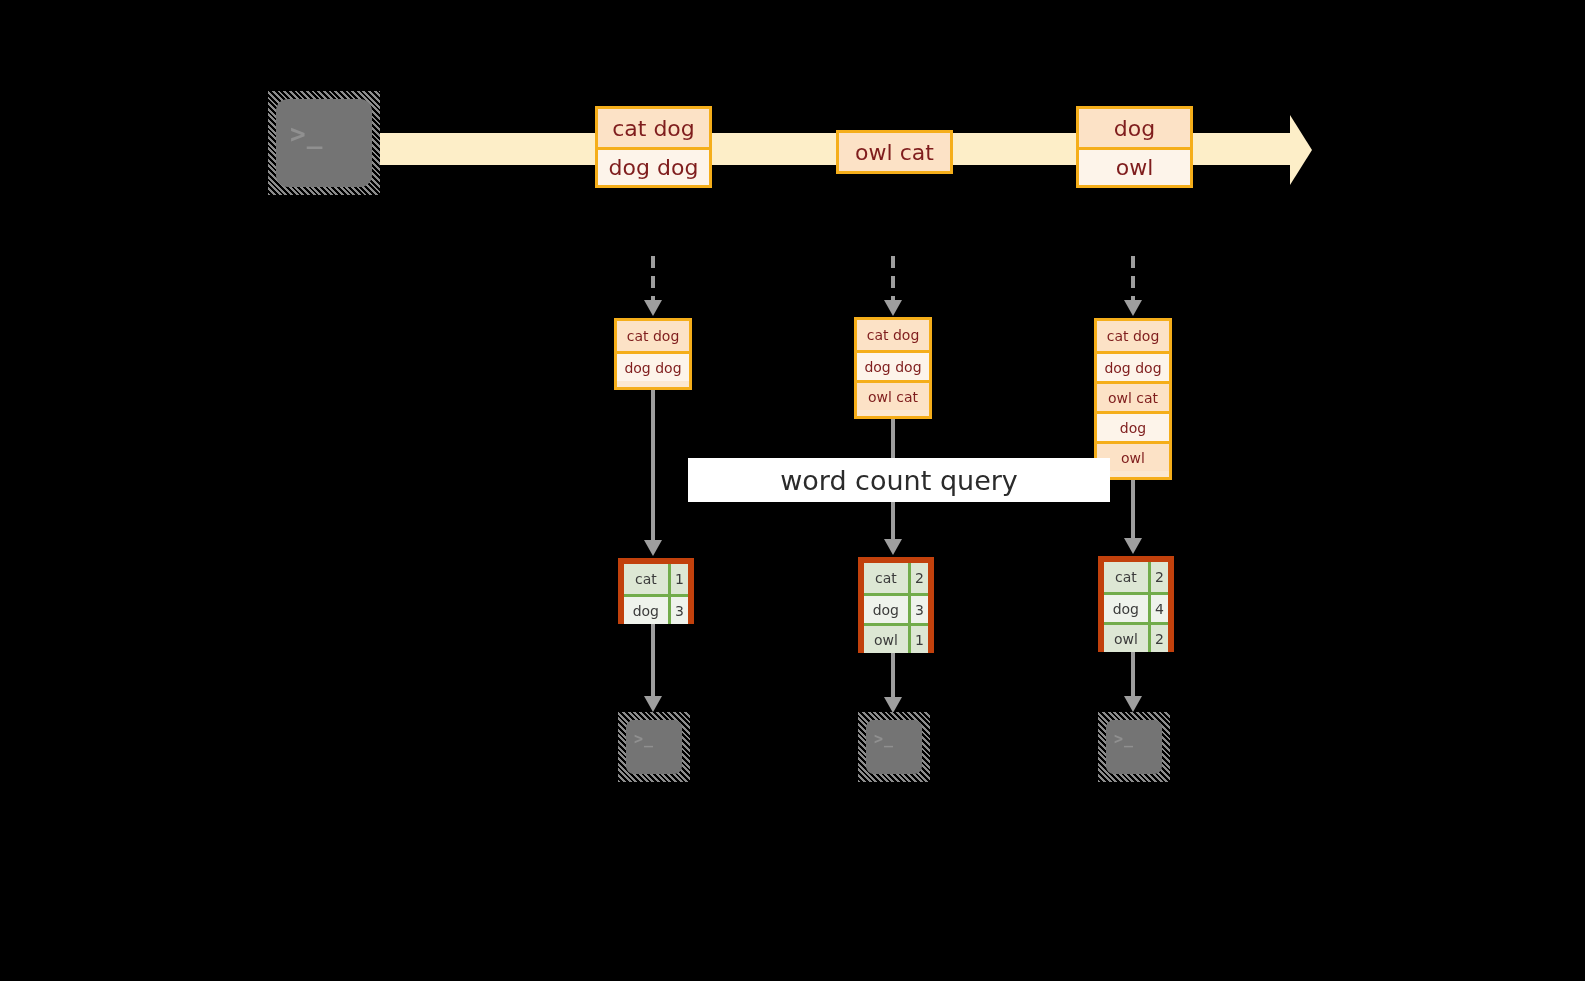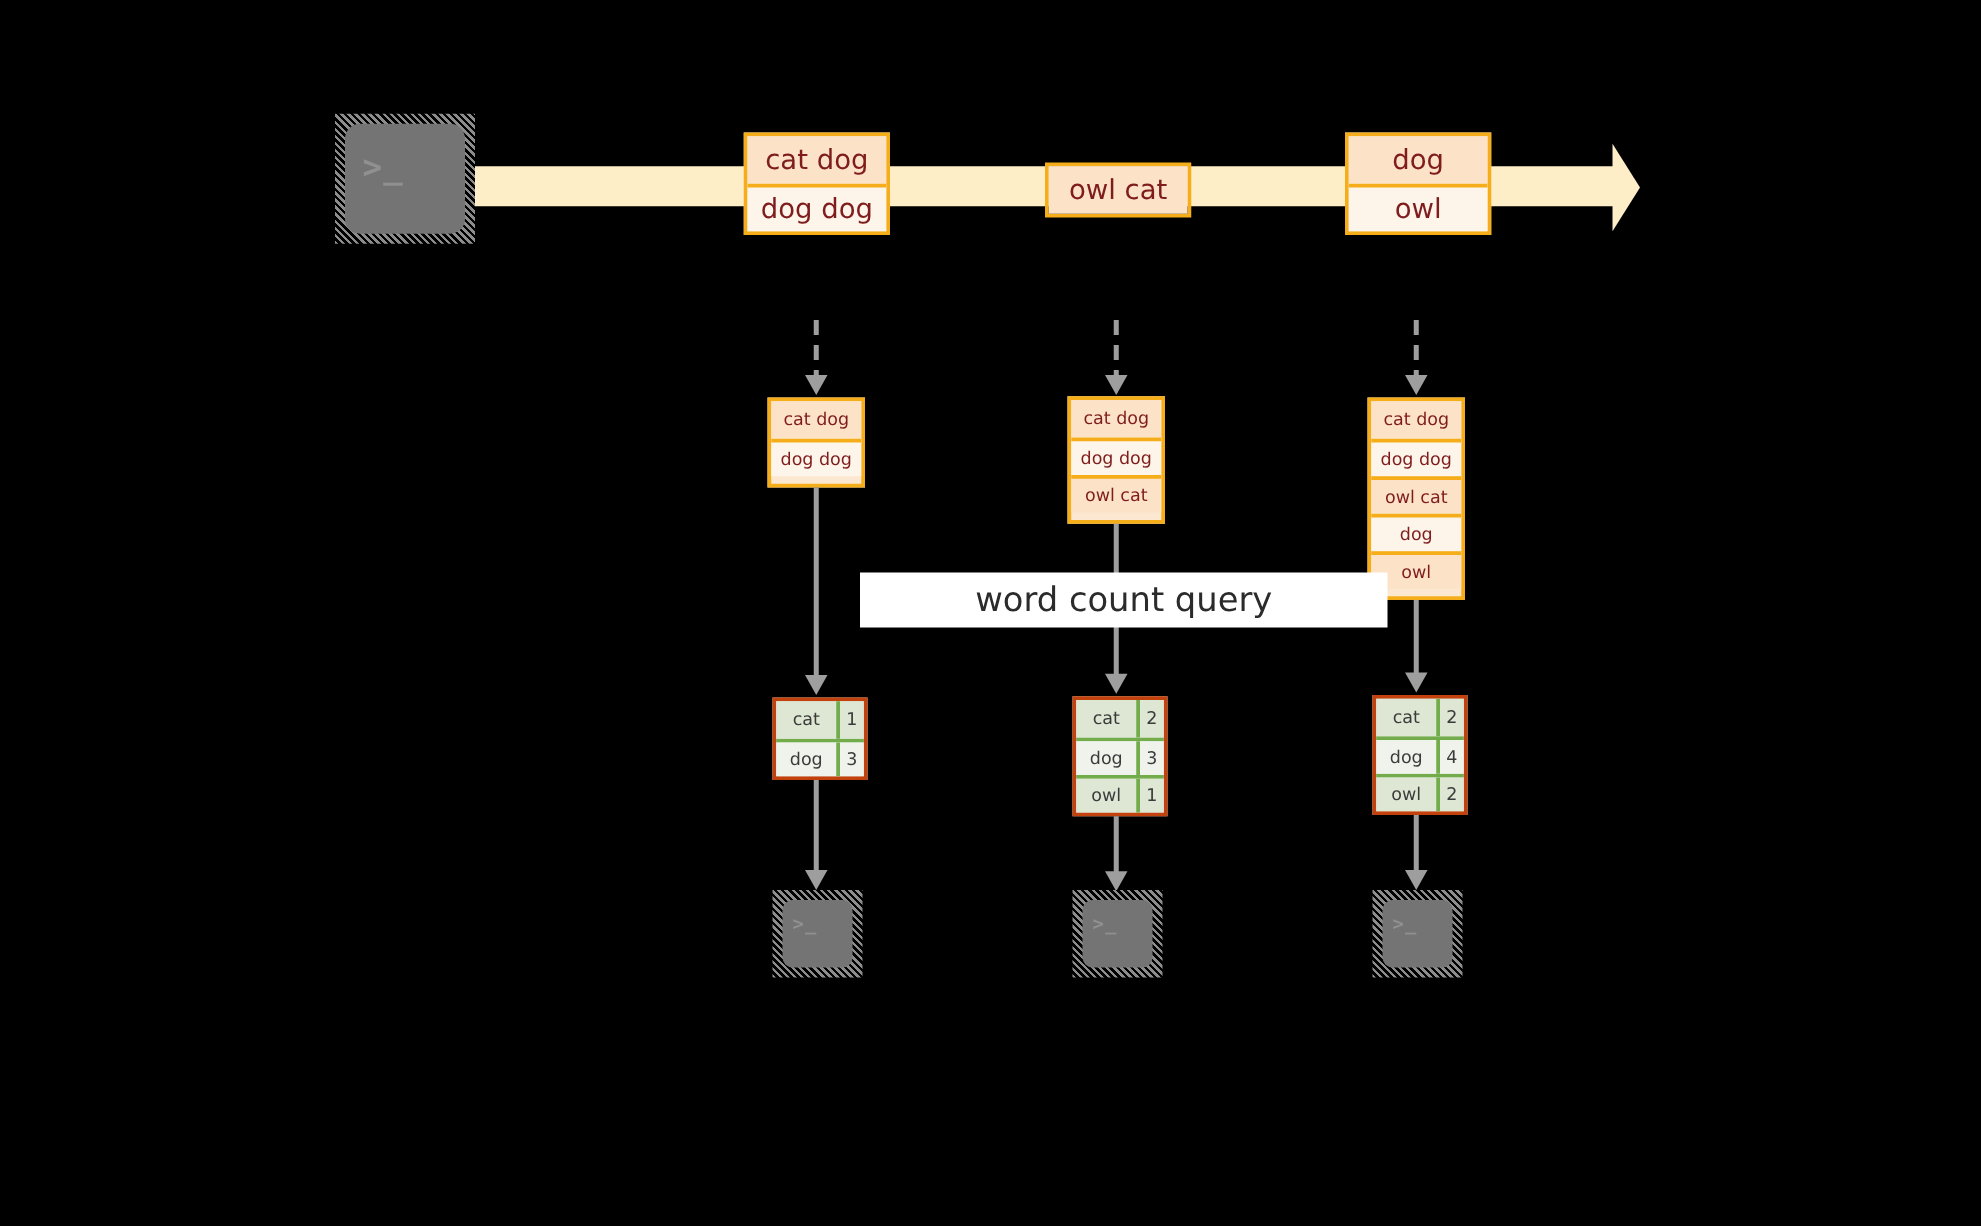--- a/index.html
+++ b/index.html
@@ -66,21 +66,21 @@
   .rec-row + .rec-row{border-top:3px solid #f5ae1a;}
 
   
   .rec.big .rec-row{height:38px;font-size:22px;}
   
   .rec.sm .rec-row{height:30px;font-size:14px;}
 
   
   .res{
     position:absolute;
-    border:3px solid #c2410c;
+    border:6px solid #c2410c;
     box-sizing:border-box;
     background:#e3ebdc;
     text-align:center;
   }
   .res-row{
     display:flex;height:30px;box-sizing:border-box;
   }
   .res-row + .res-row{border-top:3px solid #72ac4b;}
   .res-row.shade-a .res-cell{background:#dde7d4;}
   .res-row.shade-b .res-cell{background:#eff3ec;}

